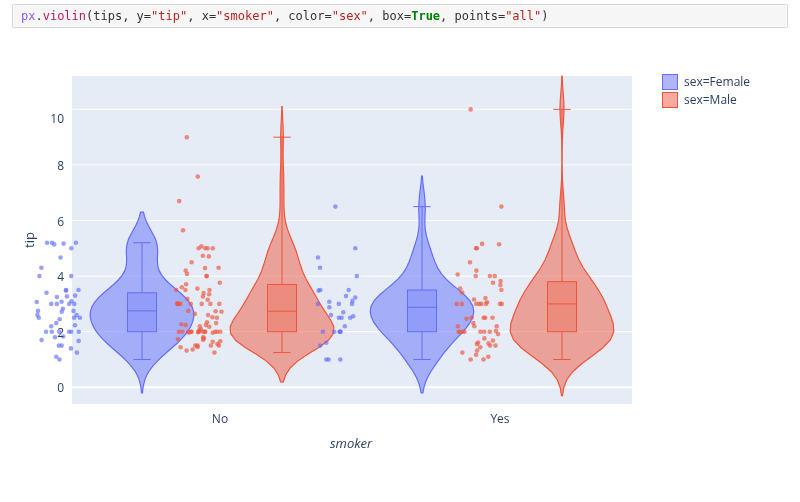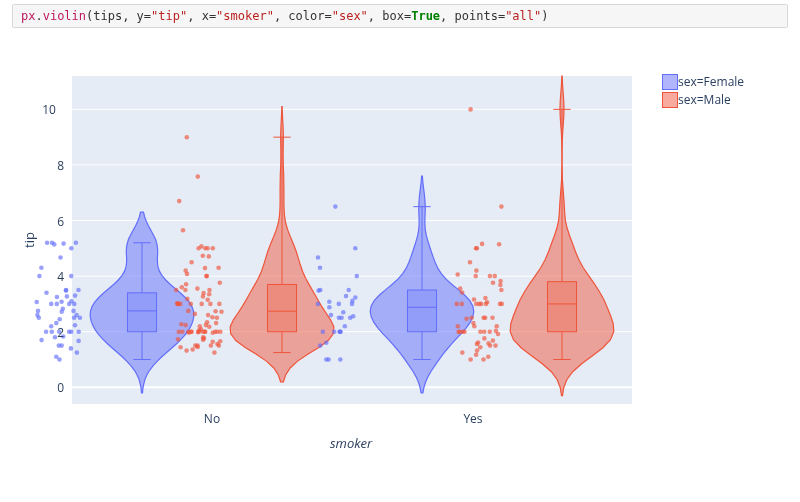--- a/index.html
+++ b/index.html
@@ -18,41 +18,42 @@
     border: 1px solid #d8d8d8;
     background: #f6f6f6;
     border-radius: 2px;
     padding: 4px 8px;
     font-family: Menlo, Consolas, "DejaVu Sans Mono", monospace;
     font-size: 12px;
     white-space: pre;
     color: #000;
   }
   .tok-fn   { color: #be185d; }
-  .tok-id   { color: #be185d; }
+  .tok-id   { color: #8b5cf6; }
   .tok-str  { color: #ba2121; } 
   .tok-kw   { color: #008000; font-weight: bold; } 
   .tok-punc { color: #333; }
 
   
   .output {
     margin: 42px 12px 0 12px;
     display: flex;
   }
   .plot-panel {
     position: relative;
   }
   .legend {
     padding-top: 4px;
     font-size: 12px;
     color: #2a3f5f;
   }
   .legend-item {
     display: flex;
     align-items: center;
+    gap: 6px;
     margin-bottom: 2px;
     line-height: 16px;
   }
   .legend-swatch {
     width: 16px;
     height: 16px;
     border: 1px solid;
     box-sizing: border-box;
   }
   .sw-fem { background: rgba(99,110,250,0.5); border-color: #636efa; }
@@ -67,21 +68,21 @@
     transform: rotate(-90deg);
     transform-origin: left top;
   }
 
   .tick-label-y, .tick-label-x {
     position: absolute;
     font-size: 12px;
     color: #2a3f5f;
   }
   .tick-label-y { text-align: right; width: 30px; }
-  .tick-label-x { text-align: left; transform: translateX(-50%); }
+  .tick-label-x { text-align: left; transform: translateX(-50%); margin-left: 8px; }
 
   svg { display: block; }
   .gridline { stroke: #fff; stroke-width: 1; }
   .zeroline { stroke: #fff; stroke-width: 2; }
   .vshape-f { fill: rgba(99,110,250,0.5); stroke: #636efa; stroke-width: 1.2; }
   .vshape-m { fill: rgba(239,85,59,0.5); stroke: #ef553b; stroke-width: 1.2; }
   .box-f { fill: rgba(99,110,250,0.28); stroke: #636efa; stroke-width: 1; }
   .box-m { fill: rgba(239,85,59,0.28); stroke: #ef553b; stroke-width: 1; }
   .whisk-f { stroke: #636efa; stroke-width: 1; }
   .whisk-m { stroke: #ef553b; stroke-width: 1; }
@@ -367,23 +368,23 @@
         <circle cx="489.4" cy="136.6" r="2.3" class="pt-m"></circle>
         <circle cx="458.6" cy="39.4" r="2.3" class="pt-m"></circle>
       </svg>
 
     <span class="axis-title-x" style="left: 318px; top: 364px; font-style: italic;">smoker</span>
   <div class="tick-label-y" style="left: 22px; top: 309.322px;">0</div>
       <div class="tick-label-y" style="left: 22px; top: 253.729px;">2</div>
       <div class="tick-label-y" style="left: 22px; top: 198.136px;">4</div>
       <div class="tick-label-y" style="left: 22px; top: 142.542px;">6</div>
       <div class="tick-label-y" style="left: 22px; top: 86.9492px;">8</div>
-      <div class="tick-label-y" style="left: 22px; top: 31px; text-align: center;">10</div>
+      <div class="tick-label-y" style="left: 22px; top: 40px;">10</div>
       <div class="tick-label-x" style="left: 200px; top: 340px;">No</div>
-      <div class="tick-label-x" style="left: 461px; top: 340px;">Yes</div>
+      <div class="tick-label-x" style="left: 480px; top: 340px;">Yes</div>
     </div>
   <div class="legend">
     <div class="legend-item">
       <span class="legend-swatch sw-fem"></span>
       <span>sex=Female</span>
     </div>
     <div class="legend-item">
       <span class="legend-swatch sw-mal"></span>
       <span>sex=Male</span>
     </div>

